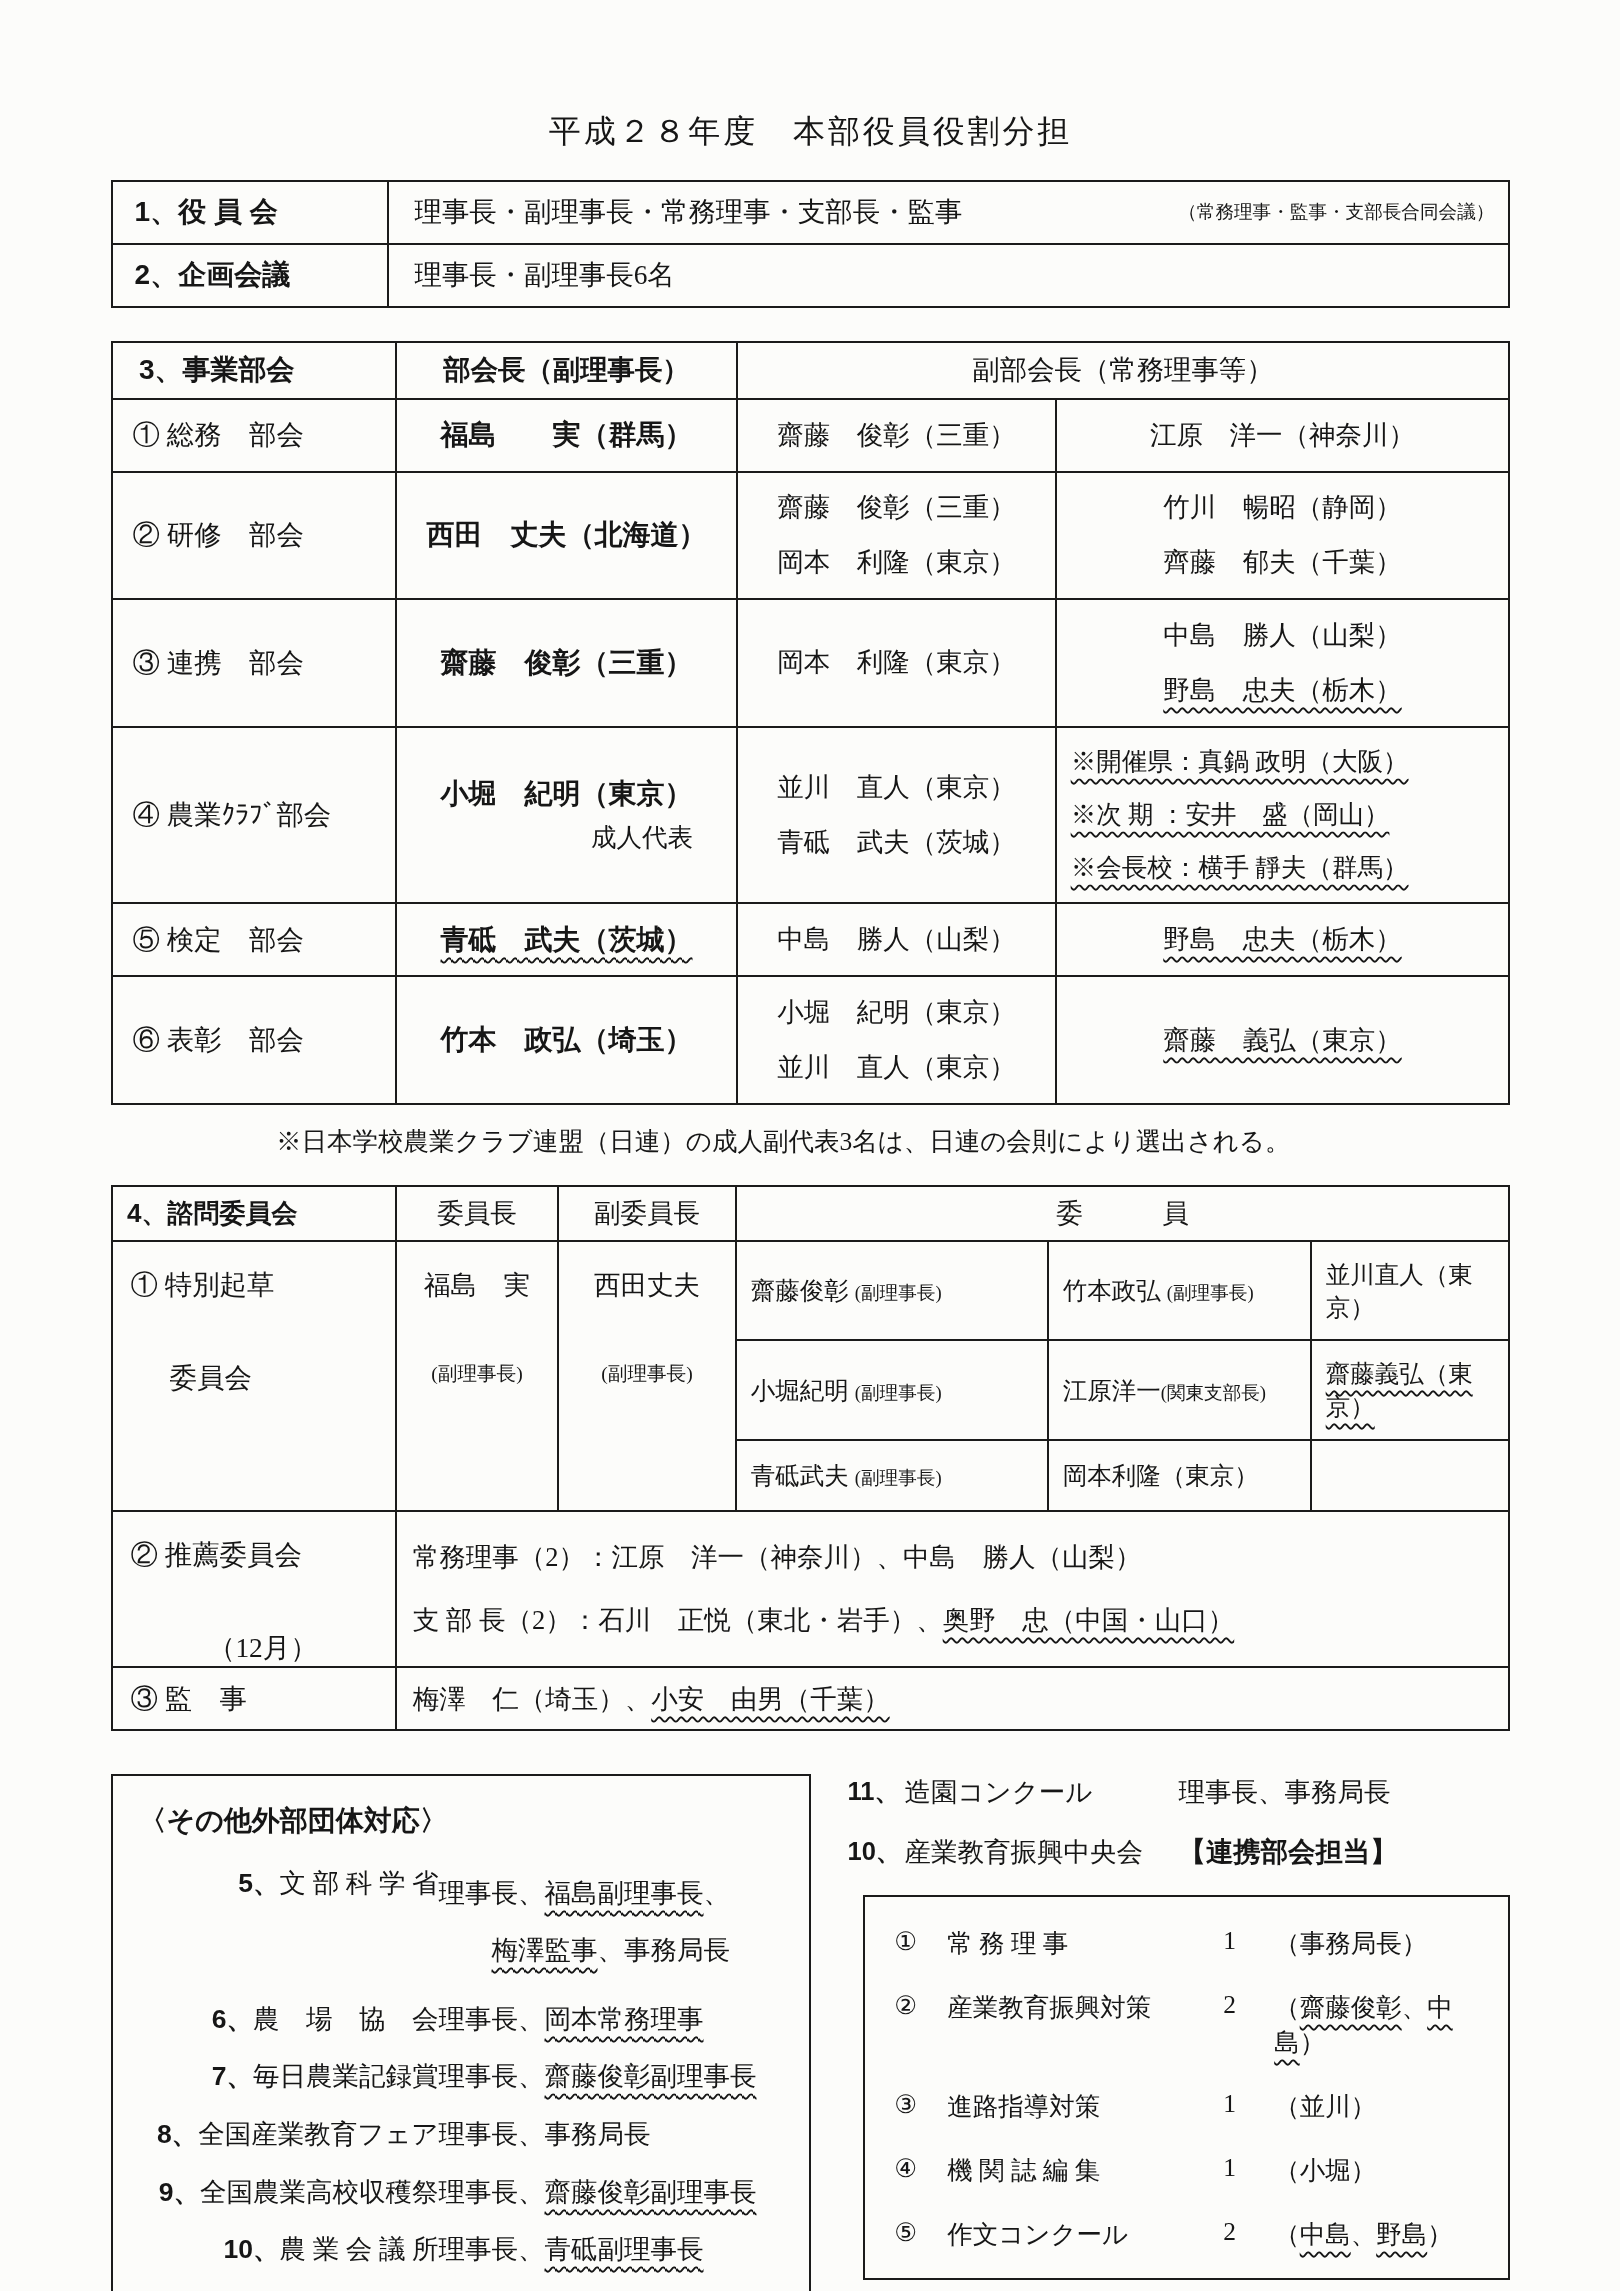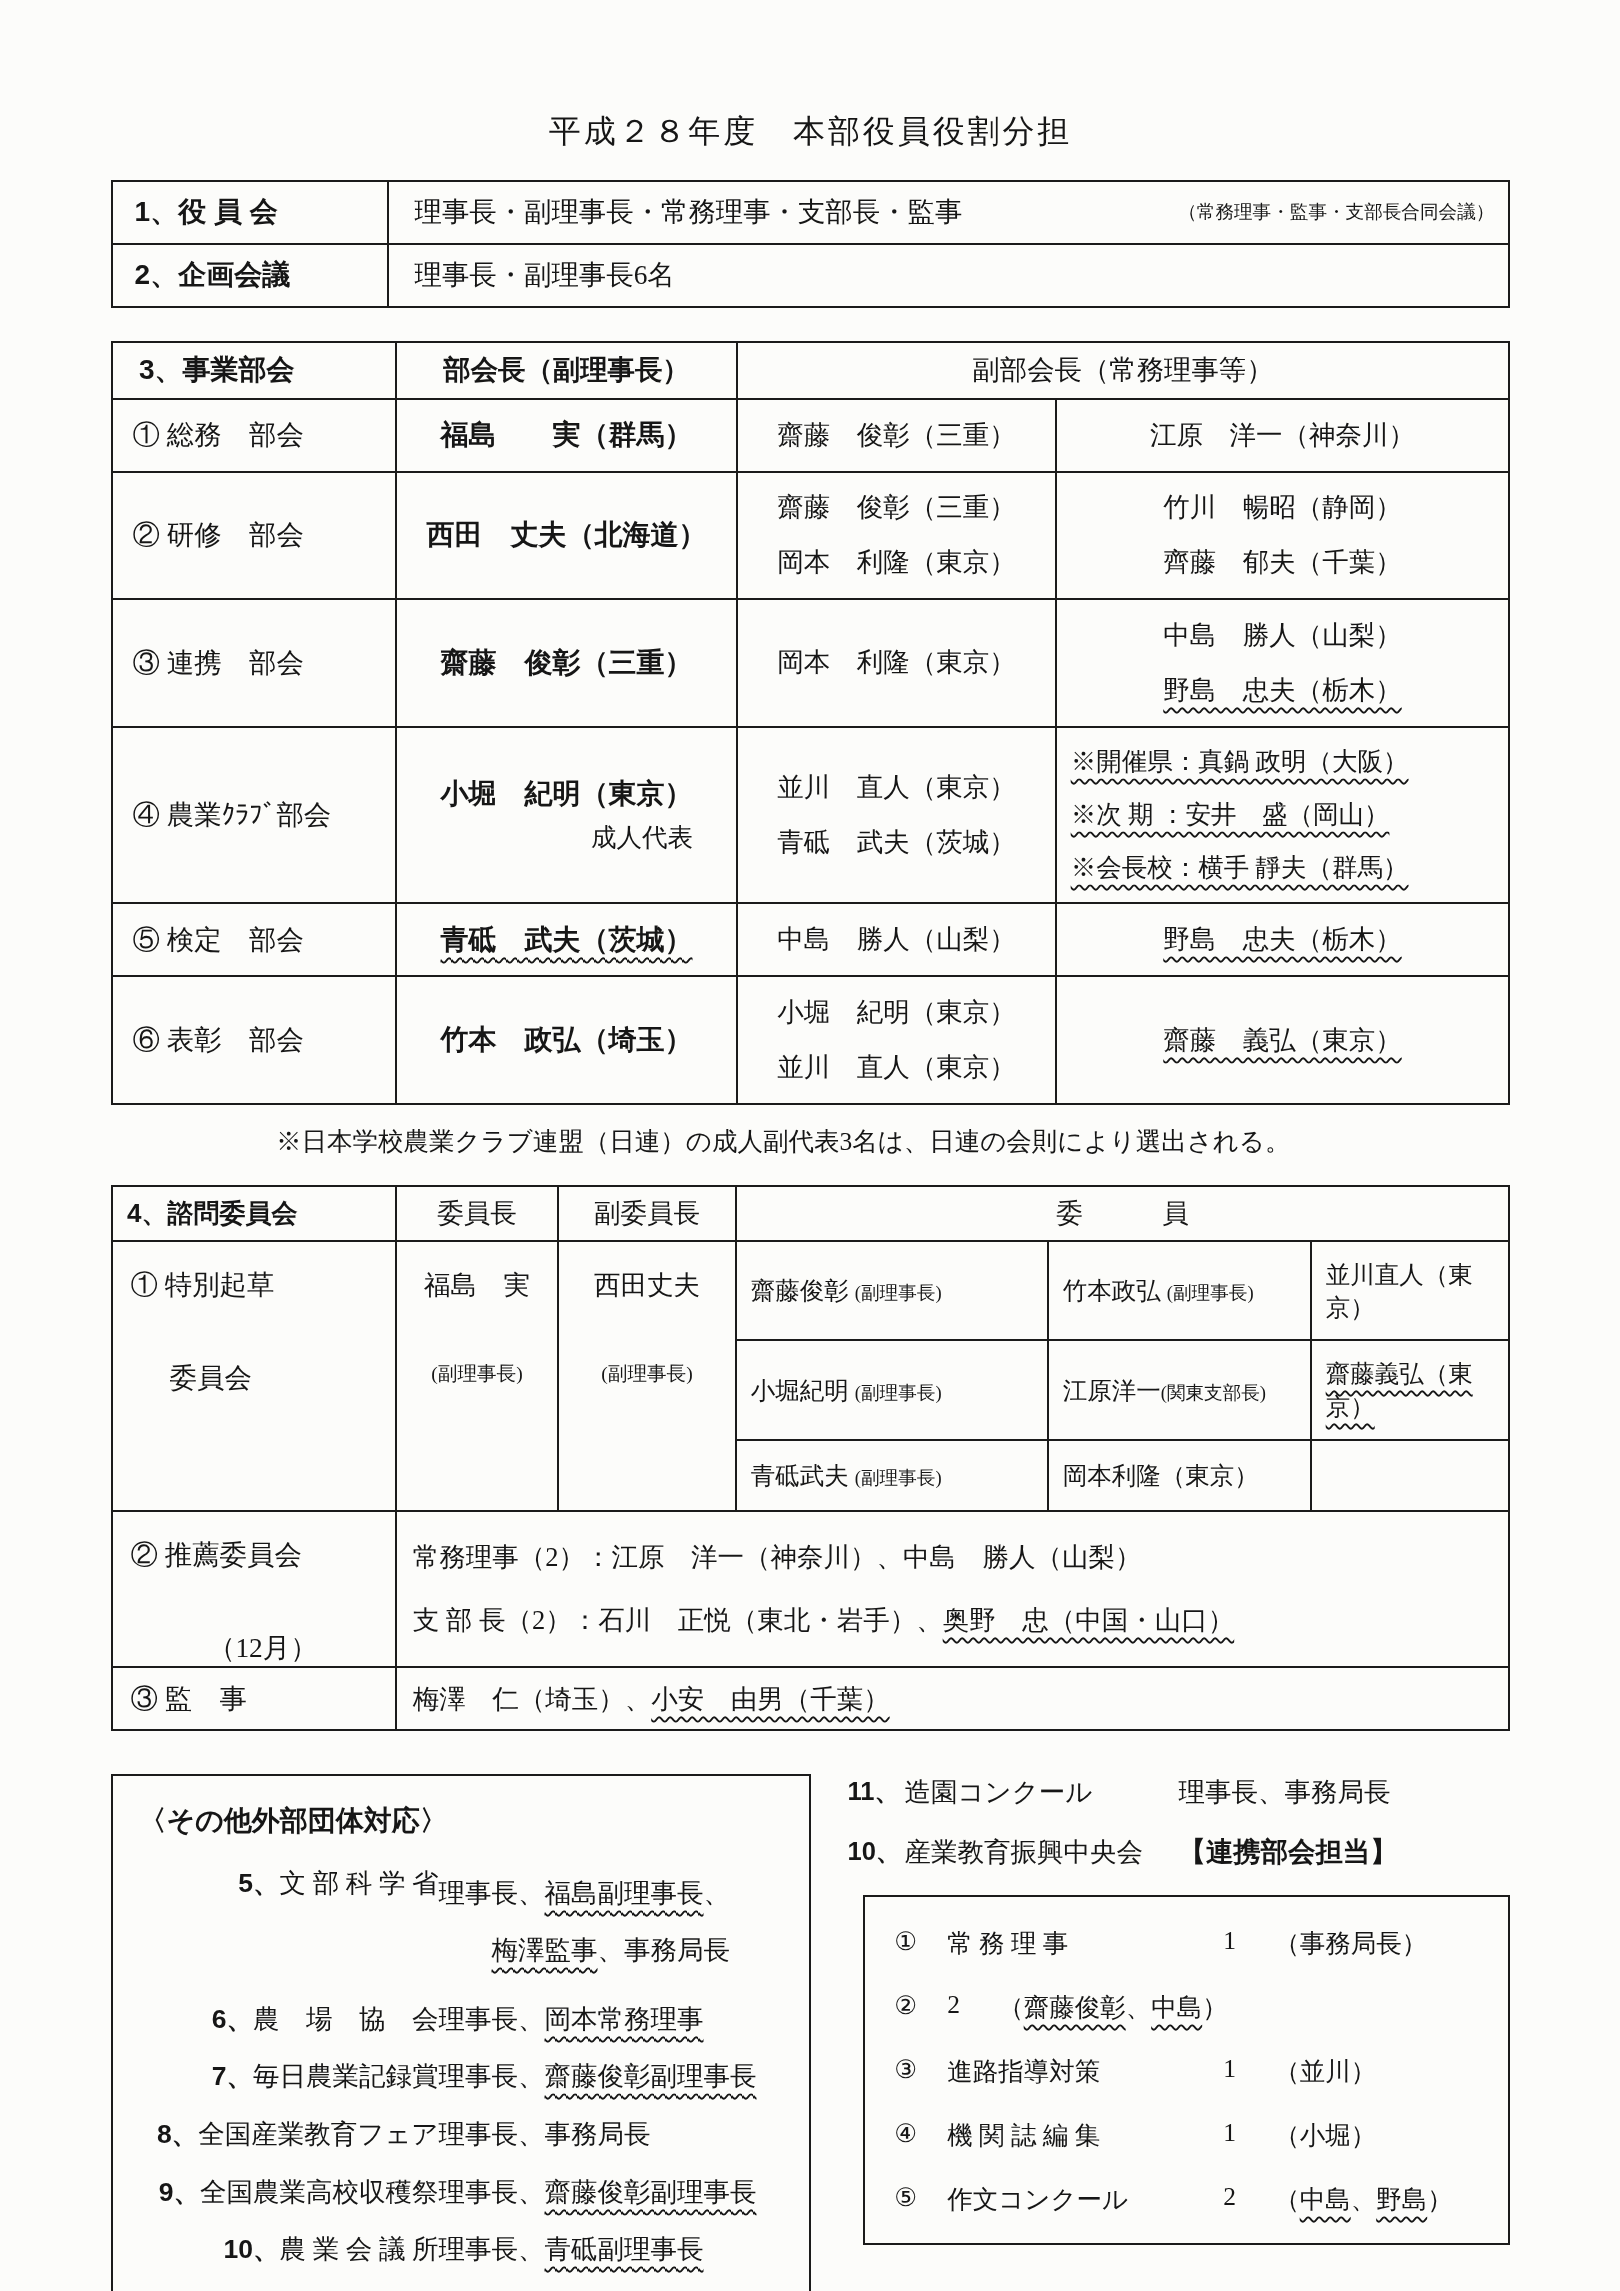--- a/index.html
+++ b/index.html
@@ -307,20 +307,21 @@
 
         <div class="inner-box">
           <div class="ib-row">
             <span class="ib-mark">①</span>
             <span class="ib-name">常 務 理 事</span>
             <span class="ib-count">1</span>
             <span><span>（</span><span>事務局長</span><span></span><span></span><span>）</span></span>
           </div>
           <div class="ib-row">
             <span class="ib-mark">②</span>
+            <span class="ib-name">産業教育振興対策</span>
             <span class="ib-count">2</span>
             <span><span>（</span><span class="wavy">齋藤俊彰</span><span>、</span><span class="wavy">中島</span><span>）</span></span>
           </div>
           <div class="ib-row">
             <span class="ib-mark">③</span>
             <span class="ib-name">進路指導対策</span>
             <span class="ib-count">1</span>
             <span><span>（</span><span>並川</span><span></span><span></span><span>）</span></span>
           </div>
           <div class="ib-row">

